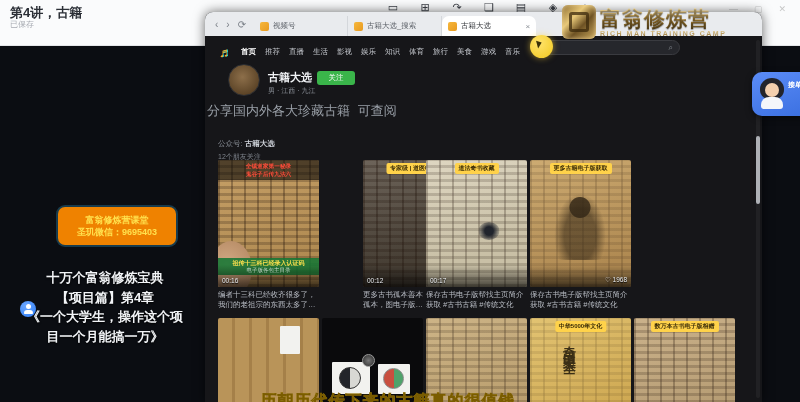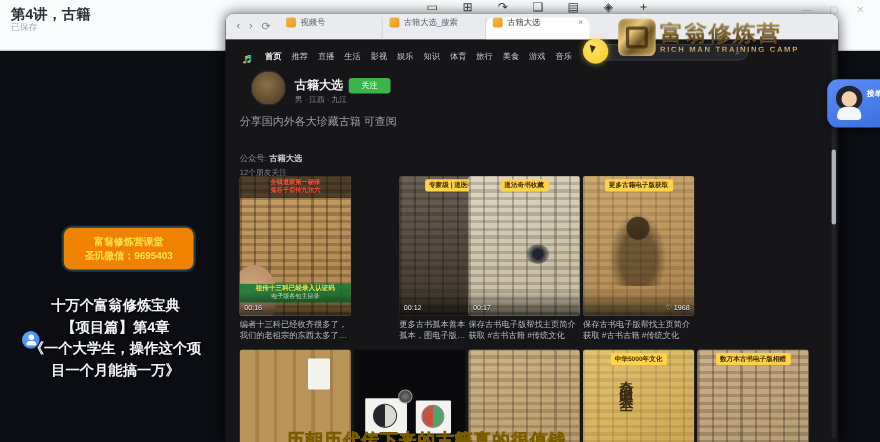--- a/index.html
+++ b/index.html
@@ -10,21 +10,21 @@
   .titlebar { position:absolute; left:0; top:0; width:800px; height:46px; background:#fafbfc; border-bottom:1px solid #e4e6e9; z-index:1; }
   .doc-title { position:absolute; left:10px; top:4px; font-size:13px; font-weight:bold; color:#2b2f36; }
   .save-status { position:absolute; left:10px; top:19px; font-size:8px; color:#a7abb2; }
   .toolbar { position:absolute; left:380px; top:1px; display:flex; gap:6px; }
   .tool { width:26px; text-align:center; cursor:pointer; }
   .tool .glyph { display:block; font-size:11px; line-height:12px; color:#3c4047; }
   .tool .tlabel { display:block; font-size:6.5px; color:#7a7f87; transform:scale(.9); white-space:nowrap; }
   .win-controls { position:absolute; right:14px; top:4px; display:flex; gap:16px; font-size:9px; color:#888; opacity:.45; }
 
   
-  .watermark { position:absolute; right:0; top:12px; width:240px; height:44px; z-index:9; display:flex; align-items:center; pointer-events:none; }
+  .watermark { position:absolute; right:0; top:0; width:240px; height:44px; z-index:9; display:flex; align-items:center; pointer-events:none; }
   .wm-cube { width:34px; height:34px; margin-left:2px; border-radius:6px;
     background:linear-gradient(135deg,#8a6a2f 0%,#e8c878 35%,#6e5224 60%,#c9a75c 100%); box-shadow:inset 0 0 4px rgba(255,230,170,.7);
     position:relative; flex:0 0 auto; }
   .wm-cube::after { content:""; position:absolute; inset:7px; border:3px solid rgba(60,42,12,.75); border-radius:3px; }
   .wm-text { margin-left:4px; }
   .wm-line1 { font-size:21px; font-weight:bold; letter-spacing:1px;
     background:linear-gradient(180deg,#f4dca0,#a57f35 55%,#6b5120); -webkit-background-clip:text; background-clip:text; color:transparent;
     text-shadow:0 1px 1px rgba(0,0,0,.35); line-height:22px; }
   .wm-line2 { font-size:7px; font-weight:bold; letter-spacing:1.5px; color:#8a6c30;
     background:linear-gradient(180deg,#e8cf92,#8a6a2f); -webkit-background-clip:text; background-clip:text; color:transparent; }
@@ -40,21 +40,21 @@
     background:radial-gradient(circle at 35% 30%,#6aa6ff,#2f7df6); }
   .node-icon::before { content:""; position:absolute; left:5.5px; top:3px; width:5px; height:5px; border-radius:50%; background:#fff; }
   .node-icon::after { content:""; position:absolute; left:3.5px; top:8.5px; width:9px; height:4.5px; border-radius:4px 4px 1px 1px; background:#fff; }
 
   
   .browser { position:absolute; left:205px; top:12px; width:557px; height:390px; z-index:2;
     border-radius:8px 8px 0 0; box-shadow:0 0 12px rgba(0,0,0,.6); overflow:hidden; background:#161619; }
   .tabstrip { position:relative; height:24px; background:#e9ebee; display:flex; align-items:center; }
   .tab-nav { display:flex; gap:8px; padding:0 8px 0 10px; font-size:10px; color:#7b8088; }
   .tab-nav span { cursor:pointer; }
-  .tab { position:relative; height:20px; margin-top:4px; width:94px; display:flex; align-items:flex-start; gap:4px;
+  .tab { position:relative; height:20px; margin-top:4px; width:94px; display:flex; align-items:center; gap:4px;
     padding:0 6px; font-size:7.5px; color:#5a5f66; border-right:1px solid #d4d7db; cursor:pointer; }
   .tab.active { background:#ffffff; border-radius:7px 7px 0 0; border-right:none; color:#33363b; }
   .favicon { width:9px; height:9px; border-radius:2px; background:linear-gradient(135deg,#f6b73c,#e89a1f); flex:0 0 auto; }
   .tab-title { white-space:nowrap; overflow:hidden; text-overflow:ellipsis; flex:1; }
   .tab-close { font-size:8px; color:#8a8f96; }
 
   .page { position:relative; width:557px; height:366px; background:#161619; overflow:hidden; }
 
   
   .dy-nav { position:absolute; left:0; top:6px; width:557px; height:20px; display:flex; align-items:center; gap:9px; padding-left:14px; }
@@ -66,21 +66,21 @@
   .search-pill input { background:transparent; border:none; outline:none; width:120px; font-size:7px; color:#9aa0a8; font-family:"Liberation Sans",sans-serif; }
   .search-icon { margin-left:auto; font-size:8px; color:#8a8f96; }
 
   
   .avatar { position:absolute; left:23px; top:28px; width:32px; height:32px; border-radius:50%;
     background:radial-gradient(circle at 45% 40%,#8d6f4a,#5d4528 70%,#3d2c18); border:1px solid #2c2e33; }
   .p-name { position:absolute; left:63px; top:34px; font-size:11px; font-weight:bold; color:#f1f3f6; }
   .follow-btn { position:absolute; left:112px; top:35px; width:38px; height:14px; border-radius:3px; background:#3ab54a;
     color:#fff; font-size:7.5px; text-align:center; line-height:14px; cursor:pointer; }
   .p-meta { position:absolute; left:63px; top:50px; font-size:7px; color:#888d95; }
-  .bio { position:absolute; left:13px; top:70px; width:230px; font-size:10px; color:#9aa0a8; line-height:11px; }
+  .bio { position:absolute; left:2px; top:70px; width:230px; font-size:13px; color:#9aa0a8; line-height:11px;font-family:Liberation Mono, monospace; }
   .bio .hl { color:#e8a33d; }
   .account-row { position:absolute; left:13px; top:103px; font-size:7.5px; color:#888d95; }
   .account-row b { color:#cfd3da; font-weight:bold; }
   .follows { position:absolute; left:13px; top:116px; font-size:7px; color:#7e838b; }
 
   
   .card { position:absolute; width:101px; cursor:pointer; }
   .thumb { position:relative; width:101px; height:127px; border-radius:2px; overflow:hidden; background:#24262b; }
   .caption { margin-top:3px; font-size:7.5px; color:#b8bcc4; line-height:10px; display:-webkit-box;
     -webkit-line-clamp:2; -webkit-box-orient:vertical; overflow:hidden; }

